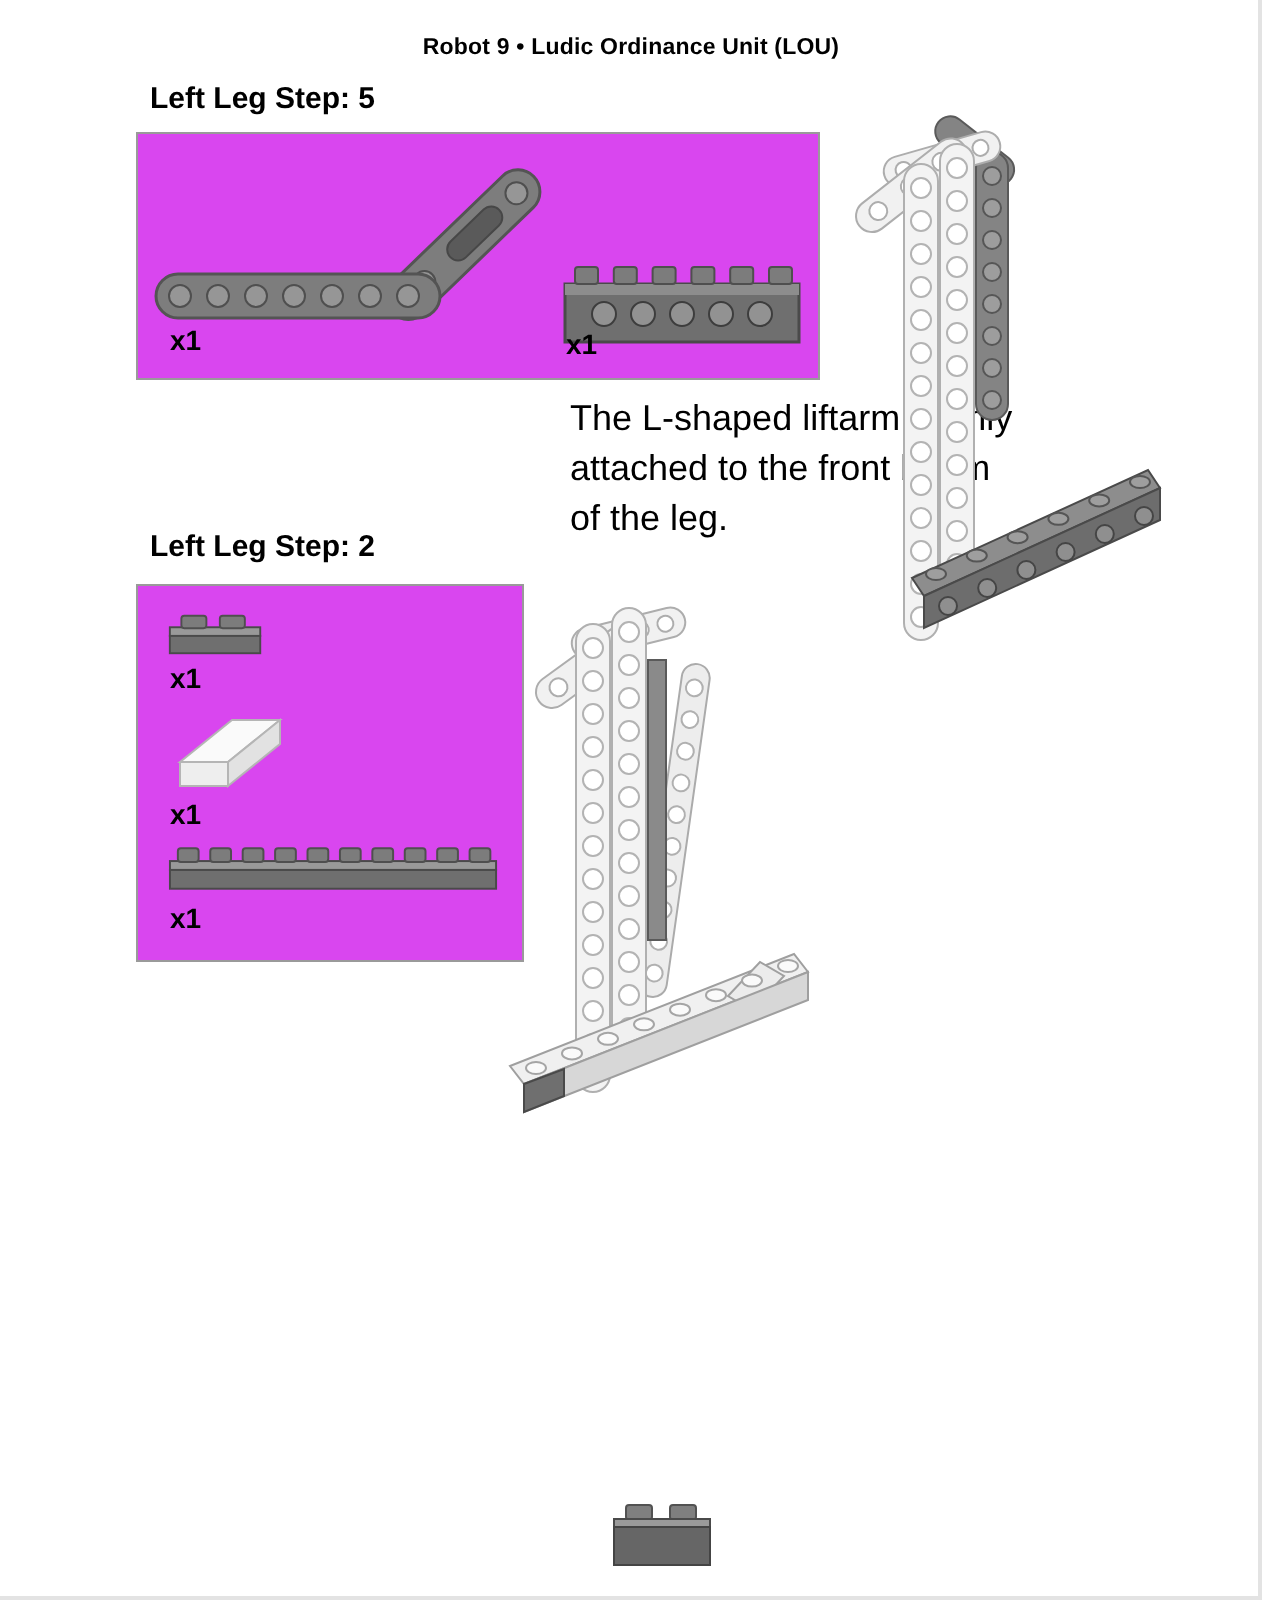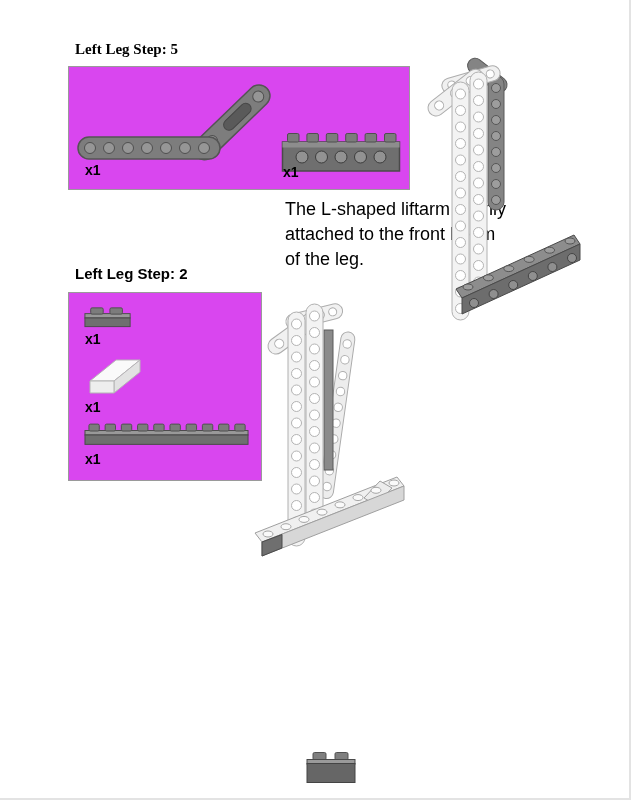--- a/index.html
+++ b/index.html
@@ -24,22 +24,23 @@
   .pagenum {
     position:absolute; left:0; right:0; top:16px; text-align:center;
     color:#ffffff; font-size:11px; font-weight:bold;margin-top:16px;
   }
 </style>
 </head>
 <body>
 
 <div class="page">
 
-
-  <div class="step-title" style="left:75px; top:41px;font-family:Liberation Serif, serif;">Left Leg Step: 5</div>
+  <div class="header">Robot 9 • Ludic Ordinance Unit (LOU)</div>
+
+  <div class="step-title" style="left:75px; top:41px;">Left Leg Step: 5</div>
 
   <div class="parts-box" style="left:68px; top:66px; width:342px; height:124px;">
 
     <div class="img" style="left:6px; top:8px; width:200px; height:100px;">
       <svg viewBox="0 0 200 100">
         <g transform="rotate(-44 130 73)">
           <rect x="118" y="62" width="98" height="22" rx="11" fill="#7d7d7d" stroke="#545454" stroke-width="1.5"></rect>
           <rect x="158" y="67.5" width="34" height="11" rx="5.5" fill="#5a5a5a" stroke="#474747"></rect>
           <circle cx="140" cy="73" r="5.5" fill="#969696" stroke="#4f4f4f"></circle>
           <circle cx="204" cy="73" r="5.5" fill="#969696" stroke="#4f4f4f"></circle>

